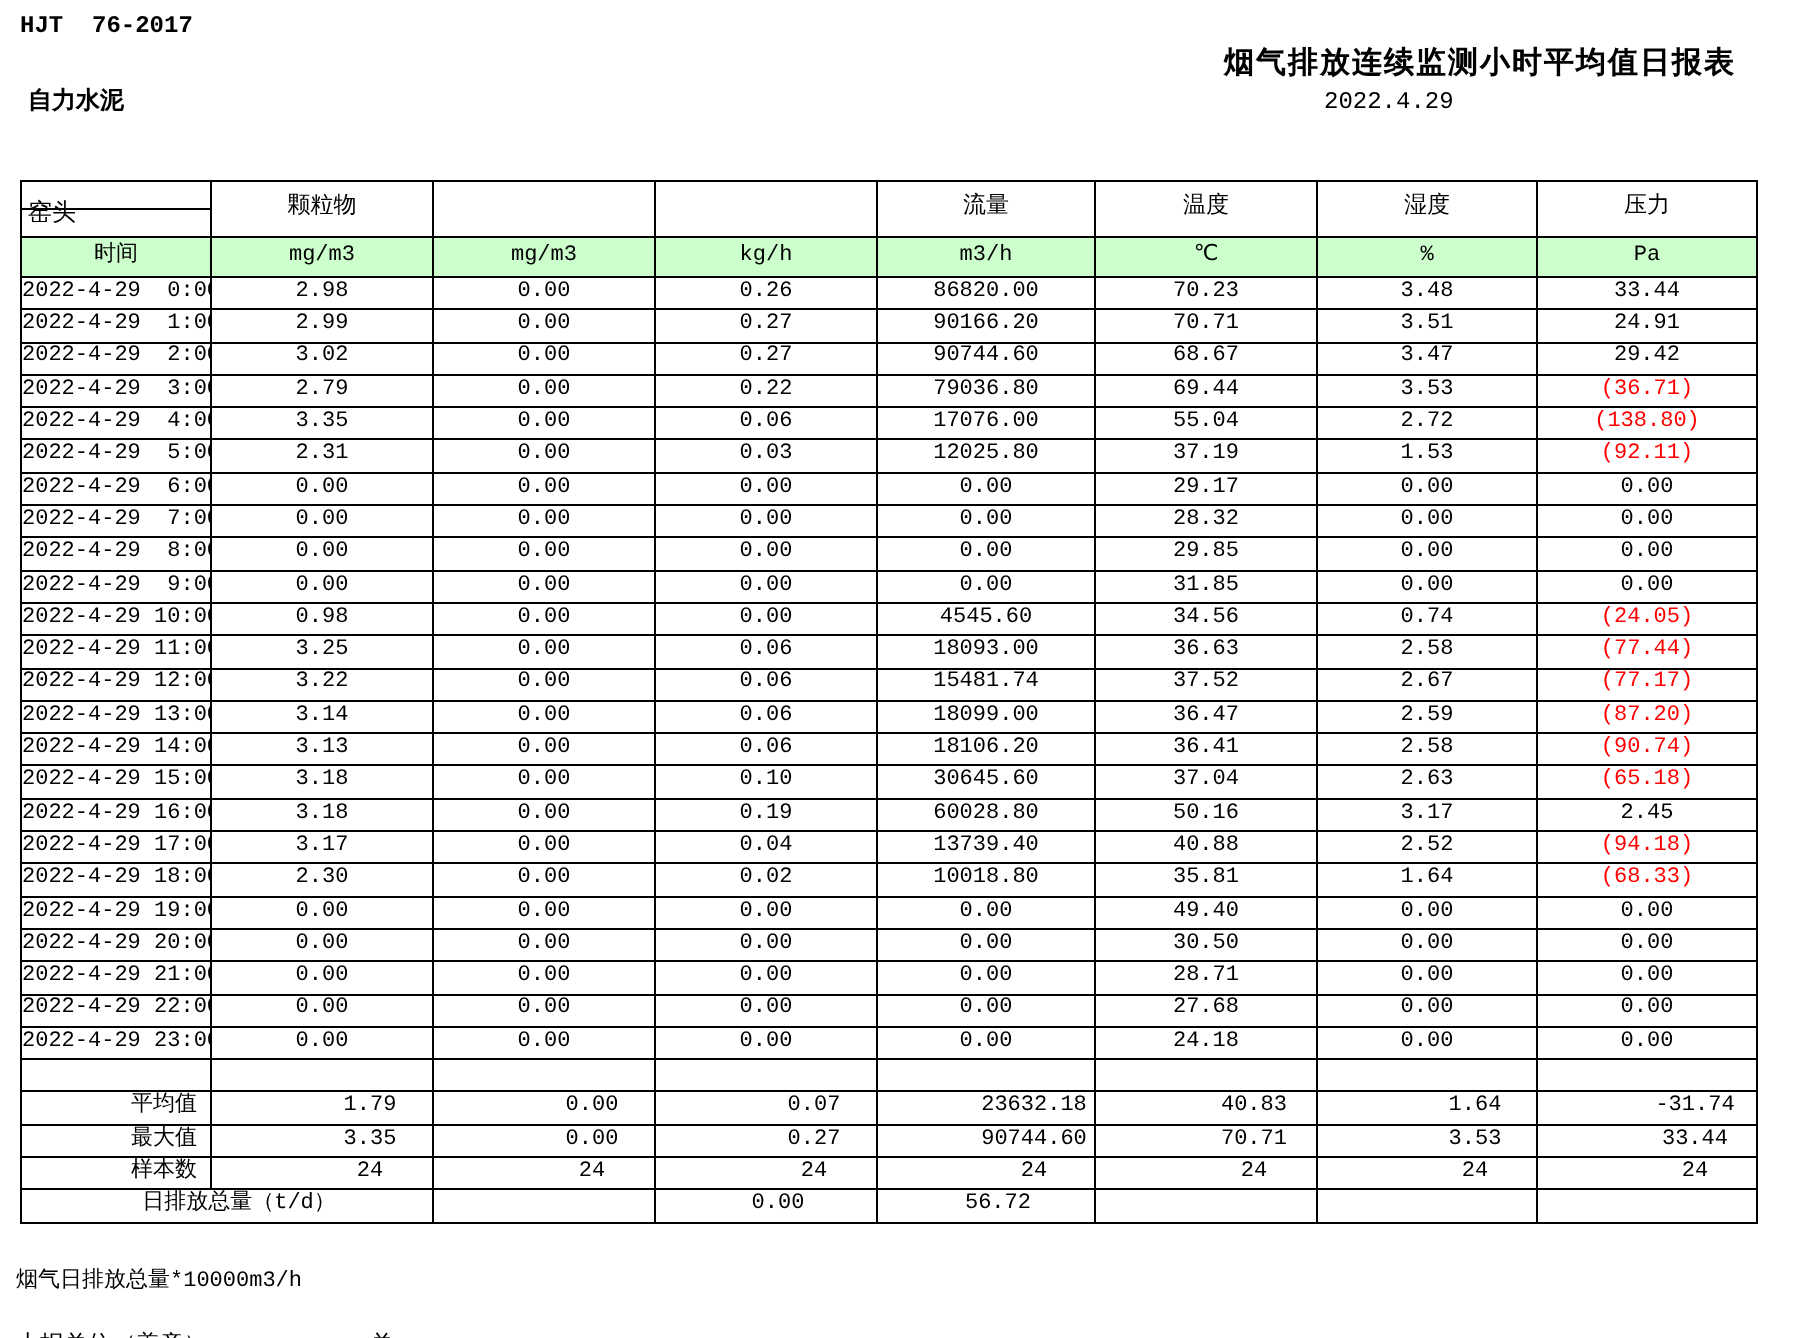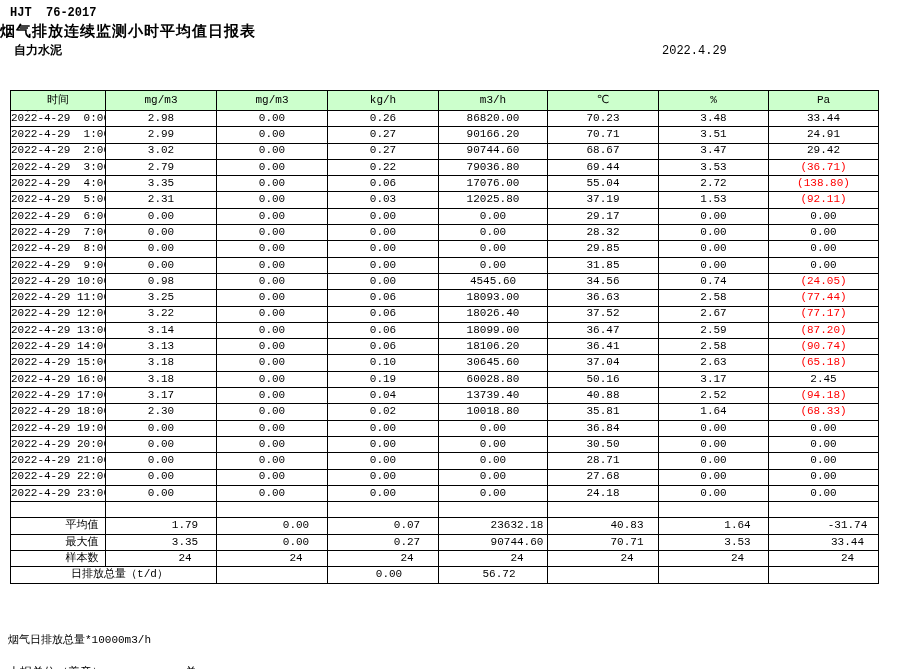--- a/index.html
+++ b/index.html
@@ -4,21 +4,21 @@
 <style>
   html,body{margin:0;padding:0;background:#ffffff;}
   body{
     width:898px;height:669px;overflow:hidden;
     font-family:"Liberation Mono","DejaVu Sans Mono","DejaVu Sans",monospace;
     color:#000;
   }
   .page{position:relative;width:762px;height:669px;background:#fff;}
 
   .doc-code{position:absolute;left:10px;top:6px;font-size:12px;font-weight:bold;white-space:pre;}
-  .title{position:absolute;left:0;top:22px;width:868px;text-align:left;font-size:15px;font-weight:bold;letter-spacing:1px;}
+  .title{position:absolute;left:0;top:22px;width:868px;text-align:right;font-size:15px;font-weight:bold;letter-spacing:1px;}
   .company{position:absolute;left:14px;top:42px;font-size:12px;font-weight:bold;}
   .report-date{position:absolute;left:662px;top:44px;font-size:12px;}
   .monitor-point{position:absolute;left:14px;top:62px;font-size:12px;font-weight:normal;margin-top:36px;}
 
   table.report{
     position:absolute;left:10px;top:90px;width:868px;
     border-collapse:collapse;table-layout:fixed;
   }
   .report th,.report td{
     border:1px solid #000;
@@ -56,20 +56,30 @@
       <col style="width:95px">
         <col style="width:111px">
         <col style="width:111px">
         <col style="width:111px">
       <col style="width:109px">
         <col style="width:111px">
         <col style="width:110px">
         <col style="width:110px">
     </colgroup>
     <thead>
+        <tr class="group-row">
+          <th class="split-cell"><div class="half top"></div><div class="half"></div></th>
+          <th>颗粒物</th>
+          <th></th>
+          <th></th>
+          <th>流量</th>
+          <th>温度</th>
+          <th>湿度</th>
+          <th>压力</th>
+        </tr>
         <tr class="unit-row">
           <td>时间</td>
           <td>mg/m3</td>
           <td>mg/m3</td>
           <td>kg/h</td>
           <td>m3/h</td>
           <td>℃</td>
           <td>%</td>
           <td>Pa</td>
         </tr>
@@ -193,21 +203,21 @@
           <td>18093.00</td>
           <td>36.63</td>
           <td>2.58</td>
           <td class="red">(77.44)</td>
         </tr>
         <tr class="data-row">
           <td>2022-4-29 12:00</td>
           <td>3.22</td>
           <td>0.00</td>
           <td>0.06</td>
-          <td>18026.40</td>
+          <td>15481.74</td>
           <td>37.52</td>
           <td>2.67</td>
           <td class="red">(77.17)</td>
         </tr>
         <tr class="data-row">
           <td>2022-4-29 13:00</td>
           <td>3.14</td>
           <td>0.00</td>
           <td>0.06</td>
           <td>18099.00</td>
@@ -264,21 +274,21 @@
           <td>35.81</td>
           <td>1.64</td>
           <td class="red">(68.33)</td>
         </tr>
         <tr class="data-row">
           <td>2022-4-29 19:00</td>
           <td>0.00</td>
           <td>0.00</td>
           <td>0.00</td>
           <td>0.00</td>
-          <td>36.84</td>
+          <td>49.40</td>
           <td>0.00</td>
           <td>0.00</td>
         </tr>
         <tr class="data-row">
           <td>2022-4-29 20:00</td>
           <td>0.00</td>
           <td>0.00</td>
           <td>0.00</td>
           <td>0.00</td>
           <td>30.50</td>

